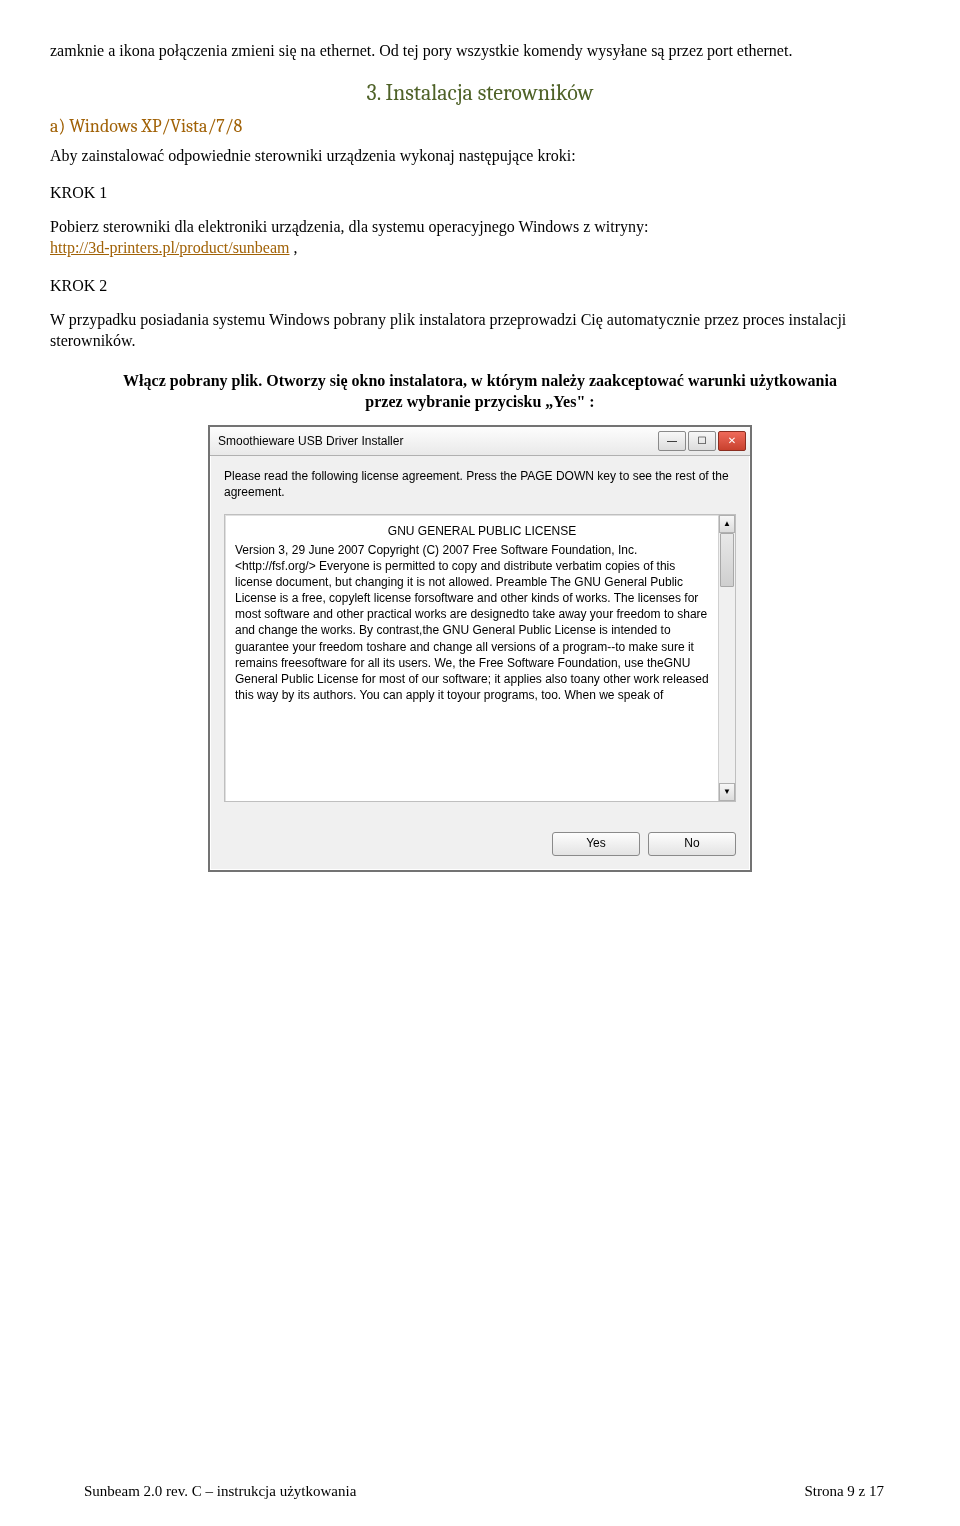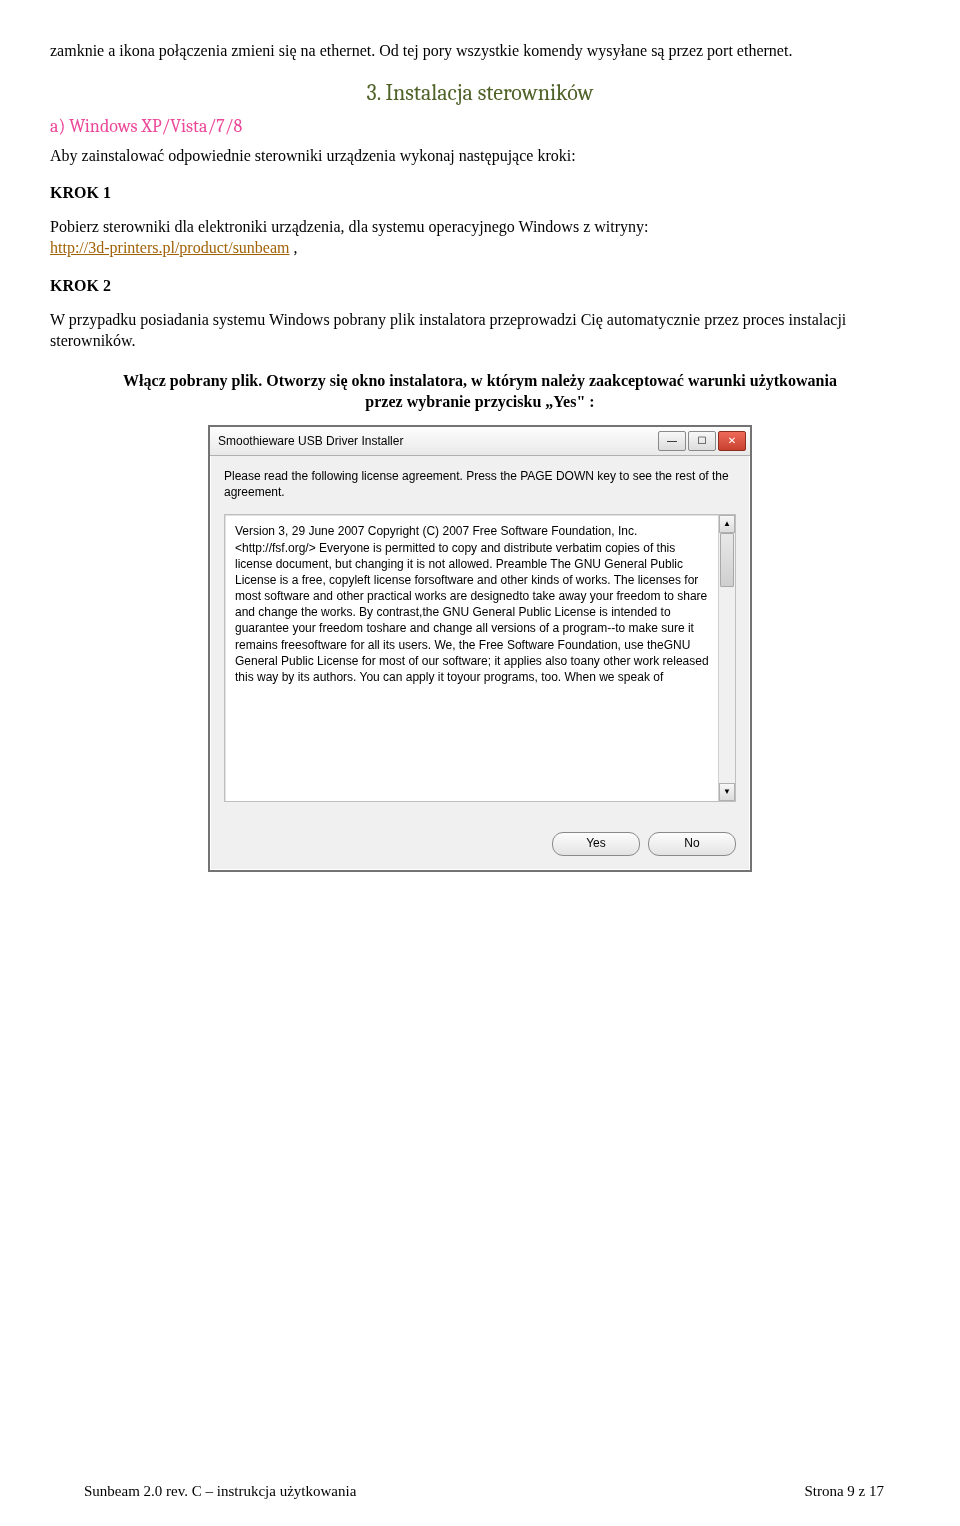--- a/index.html
+++ b/index.html
@@ -17,26 +17,26 @@
       font-family: Cambria, Georgia, serif;
       font-size: 22px;
       color: #4f6228;
       font-weight: normal;
       margin: 18px 0 10px 0;
       text-align: center;
     }
     .subheading-a {
       font-family: Cambria, Georgia, serif;
       font-size: 18px;
-      color: #ec4899;
+      color: #a16207;
       font-weight: normal;
       margin: 0 0 8px 0;
     }
     .krok {
-      font-weight: bold;
+      font-weight: normal;
       margin: 16px 0 12px 0;
     }
     a.link { color: #a16207; }
     .center-bold {
       text-align: center;
       font-weight: bold;
       margin: 18px 60px 12px 60px;
       line-height: 1.35;
     }
     .dialog-wrap {
@@ -129,21 +129,21 @@
     .dlg-btns {
       display: flex;
       justify-content: flex-end;
       gap: 8px;
       margin-top: 10px;
     }
     .dlg-btn {
       width: 86px;
       height: 22px;
       border: 1px solid #8a8a8a;
-      border-radius: 11px;
+      border-radius: 3px;
       background: linear-gradient(#fdfdfd, #e3e3e3);
       font-family: "Segoe UI", Tahoma, sans-serif;
       font-size: 12px;
       text-align: center;
       line-height: 20px;
     }
     .page-footer {
       position: fixed;
       bottom: 26px;
       left: 4px;
@@ -181,20 +181,21 @@
   <div class="dialog">
     <div class="titlebar">
       <span class="ttl">Smoothieware USB Driver Installer</span>
       <div class="winbtn">—</div>
       <div class="winbtn">☐</div>
       <div class="winbtn close">✕</div>
     </div>
     <div class="dialog-body">
       <p>Please read the following license agreement. Press the PAGE DOWN key to see the rest of the agreement.</p>
       <div class="license-box">
+        <p class="gnu-title">GNU GENERAL PUBLIC LICENSE</p>
         <p style="padding-right:18px;">Version 3, 29 June 2007 Copyright (C) 2007 Free Software Foundation, Inc. &lt;http://fsf.org/&gt; Everyone is permitted to copy and distribute verbatim copies of this license document, but changing it is not allowed.                          Preamble  The GNU General Public License is a free, copyleft license forsoftware and other kinds of works.  The licenses for most software and other practical works are designedto take away your freedom to share and change the works. By contrast,the GNU General Public License is intended to guarantee your freedom toshare and change all versions of a program--to make sure it remains freesoftware for all its users.  We, the Free Software Foundation, use theGNU General Public License for most of our software; it applies also toany other work released this way by its authors.  You can apply it toyour programs, too.  When we speak of</p>
         <div class="license-scroll">
           <div class="scroll-btn">▲</div>
           <div class="scroll-thumb"></div>
           <div class="scroll-btn" style="position:absolute;bottom:0;left:0;right:0;">▼</div>
         </div>
       </div>
     </div>
     <div class="dialog-footer">
       <div class="dlg-btns">

